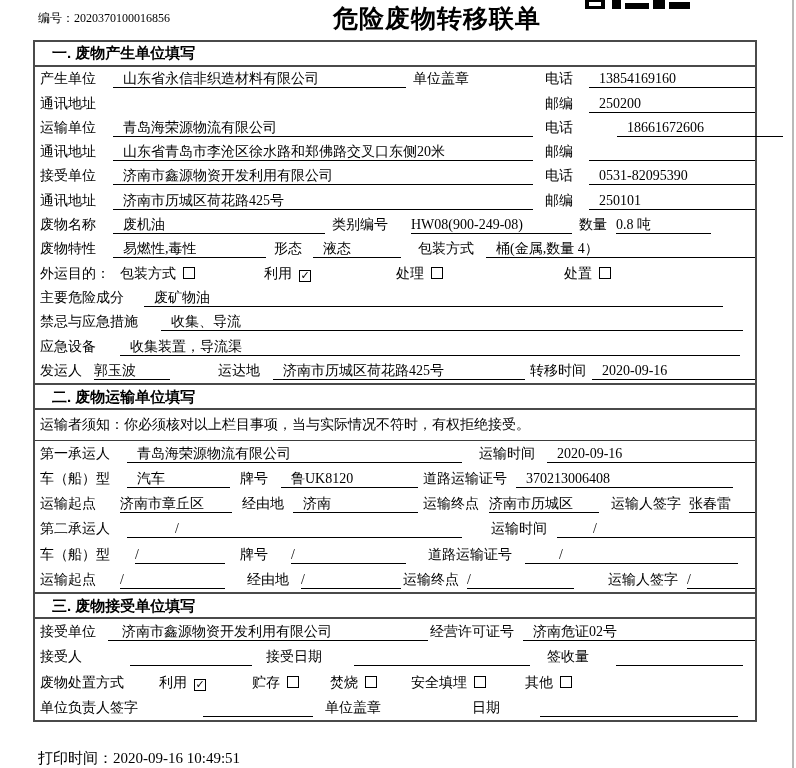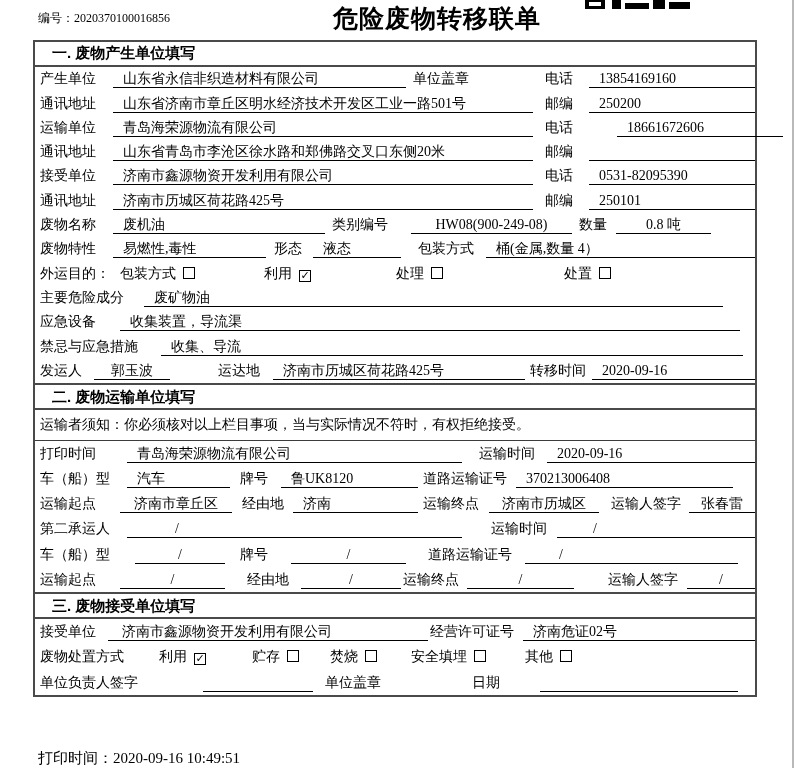--- a/index.html
+++ b/index.html
@@ -27,21 +27,21 @@
   .row { position:relative; }
   .s1b .row { height:24.31px; }
   .s2b .row { height:25.16px; }
   .s3b .row { height:25.25px; }
   .notice-row { height:31px !important; border-bottom:1.5px solid #3c3c3c; }
   .s3b .notice-row { height:29px !important; }
 
   .lbl, .u, .opt, .txt { position:absolute; bottom:3px; height:18px; line-height:18px;
                          font-size:14px; white-space:nowrap; }
   .u { border-bottom:1.4px solid #000; padding-left:10px; }
-  .uc { text-align:center; padding-left:0; }
+  .uc { text-align:left; padding-left:0; }
   .notice-row .txt { bottom:6px; }
 
   .cb { display:inline-block; width:12px; height:12px; border:1.2px solid #000;
         margin-left:7px; vertical-align:-1px; font-size:11px; line-height:10px;
         text-align:center; font-weight:bold;
         font-family:"DejaVu Sans","Liberation Sans",sans-serif; }
 
   .print-line { position:absolute; left:38px; top:749px; font-size:15px; white-space:nowrap; }
 </style>
 </head>
@@ -74,21 +74,20 @@
       <div class="row">
         <span class="lbl" style="left:5px">产生单位</span>
         <span class="u" style="left:78px;width:293px">山东省永信非织造材料有限公司</span>
         <span class="lbl" style="left:378px">单位盖章</span>
         <span class="lbl" style="left:510px">电话</span>
         <span class="u" style="left:554px;width:166px">13854169160</span>
       </div>
 
       <div class="row">
         <span class="lbl" style="left:5px">通讯地址</span>
-        <span class="u" style="left:78px;width:420px">山东省济南市章丘区明水经济技术开发区工业一路501号</span>
         <span class="lbl" style="left:510px">邮编</span>
         <span class="u" style="left:554px;width:166px">250200</span>
       </div>
 
       <div class="row">
         <span class="lbl" style="left:5px">运输单位</span>
         <span class="u" style="left:78px;width:420px">青岛海荣源物流有限公司</span>
         <span class="lbl" style="left:510px">电话</span>
         <span class="u" style="left:582px;width:166px">18661672606</span>
       </div>
@@ -139,48 +138,48 @@
         <span class="opt" style="left:361px"><span>处理</span><span class="cb"></span></span>
         <span class="opt" style="left:529px"><span>处置</span><span class="cb"></span></span>
       </div>
 
       <div class="row">
         <span class="lbl" style="left:5px">主要危险成分</span>
         <span class="u" style="left:109px;width:579px">废矿物油</span>
       </div>
 
       <div class="row">
+        <span class="lbl" style="left:5px">禁忌与应急措施</span>
+        <span class="u" style="left:126px;width:582px">收集、导流</span>
+      </div>
+
+      <div class="row">
         <span class="lbl" style="left:5px">应急设备</span>
         <span class="u" style="left:85px;width:620px">收集装置，导流渠</span>
-      </div>
-
-      <div class="row">
-        <span class="lbl" style="left:5px">禁忌与应急措施</span>
-        <span class="u" style="left:126px;width:582px">收集、导流</span>
       </div>
 
       <div class="row">
         <span class="lbl" style="left:5px">发运人</span>
         <span class="u uc" style="left:59px;width:76px">郭玉波</span>
         <span class="lbl" style="left:183px">运达地</span>
         <span class="u" style="left:238px;width:252px">济南市历城区荷花路425号</span>
         <span class="lbl" style="left:495px">转移时间</span>
         <span class="u" style="left:557px;width:163px">2020-09-16</span>
       </div>
     </div>
 
     <div class="sec-title mid">二. 废物运输单位填写</div>
     <div class="s2b">
 
       <div class="row notice-row">
         <span class="txt" style="left:5px">运输者须知：你必须核对以上栏目事项，当与实际情况不符时，有权拒绝接受。</span>
       </div>
 
       <div class="row">
-        <span class="lbl" style="left:5px">打印时间</span>
+        <span class="lbl" style="left:5px">第一承运人</span>
         <span class="u" style="left:92px;width:335px">青岛海荣源物流有限公司</span>
         <span class="lbl" style="left:444px">运输时间</span>
         <span class="u" style="left:512px;width:208px">2020-09-16</span>
       </div>
 
       <div class="row">
         <span class="lbl" style="left:5px">车（船）型</span>
         <span class="u" style="left:92px;width:103px">汽车</span>
         <span class="lbl" style="left:205px">牌号</span>
         <span class="u" style="left:246px;width:137px">鲁UK8120</span>
@@ -231,20 +230,28 @@
     <div class="s3b">
 
 
       <div class="row">
         <span class="lbl" style="left:5px">接受单位</span>
         <span class="u" style="left:73px;width:320px;padding-left:14px">济南市鑫源物资开发利用有限公司</span>
         <span class="lbl" style="left:395px">经营许可证号</span>
         <span class="u" style="left:488px;width:232px">济南危证02号</span>
       </div>
 
+      <div class="row">
+        <span class="lbl" style="left:5px">接受人</span>
+        <span class="u" style="left:95px;width:122px"></span>
+        <span class="lbl" style="left:231px">接受日期</span>
+        <span class="u" style="left:319px;width:176px"></span>
+        <span class="lbl" style="left:512px">签收量</span>
+        <span class="u" style="left:581px;width:127px"></span>
+      </div>
 
       <div class="row">
         <span class="lbl" style="left:5px">废物处置方式</span>
         <span class="opt" style="left:124px"><span>利用</span><span class="cb">✓</span></span>
         <span class="opt" style="left:217px"><span>贮存</span><span class="cb"></span></span>
         <span class="opt" style="left:295px"><span>焚烧</span><span class="cb"></span></span>
         <span class="opt" style="left:376px"><span>安全填埋</span><span class="cb"></span></span>
         <span class="opt" style="left:490px"><span>其他</span><span class="cb"></span></span>
       </div>
 

